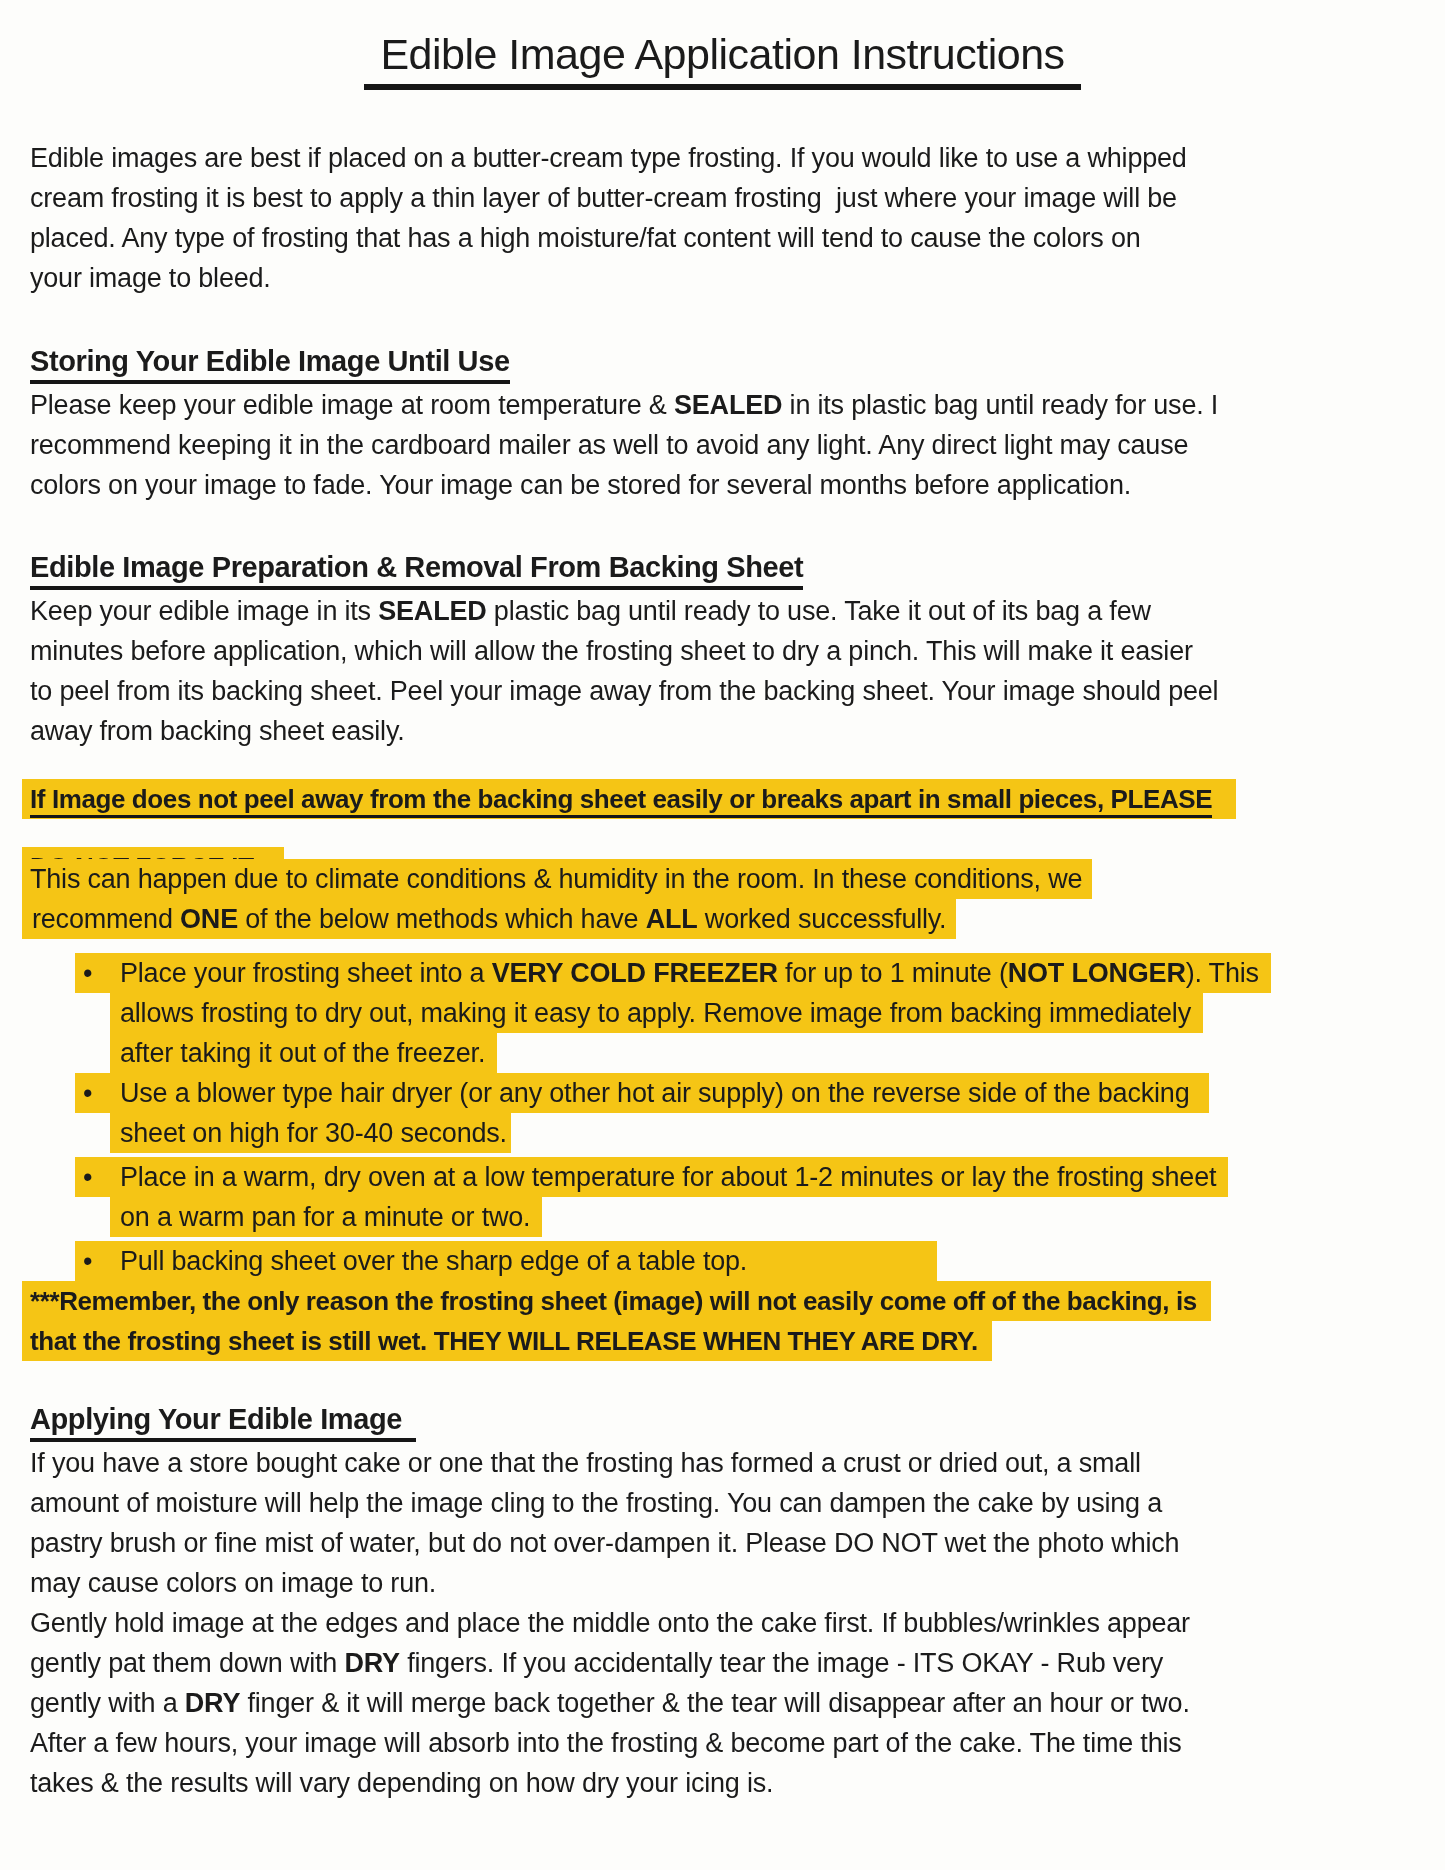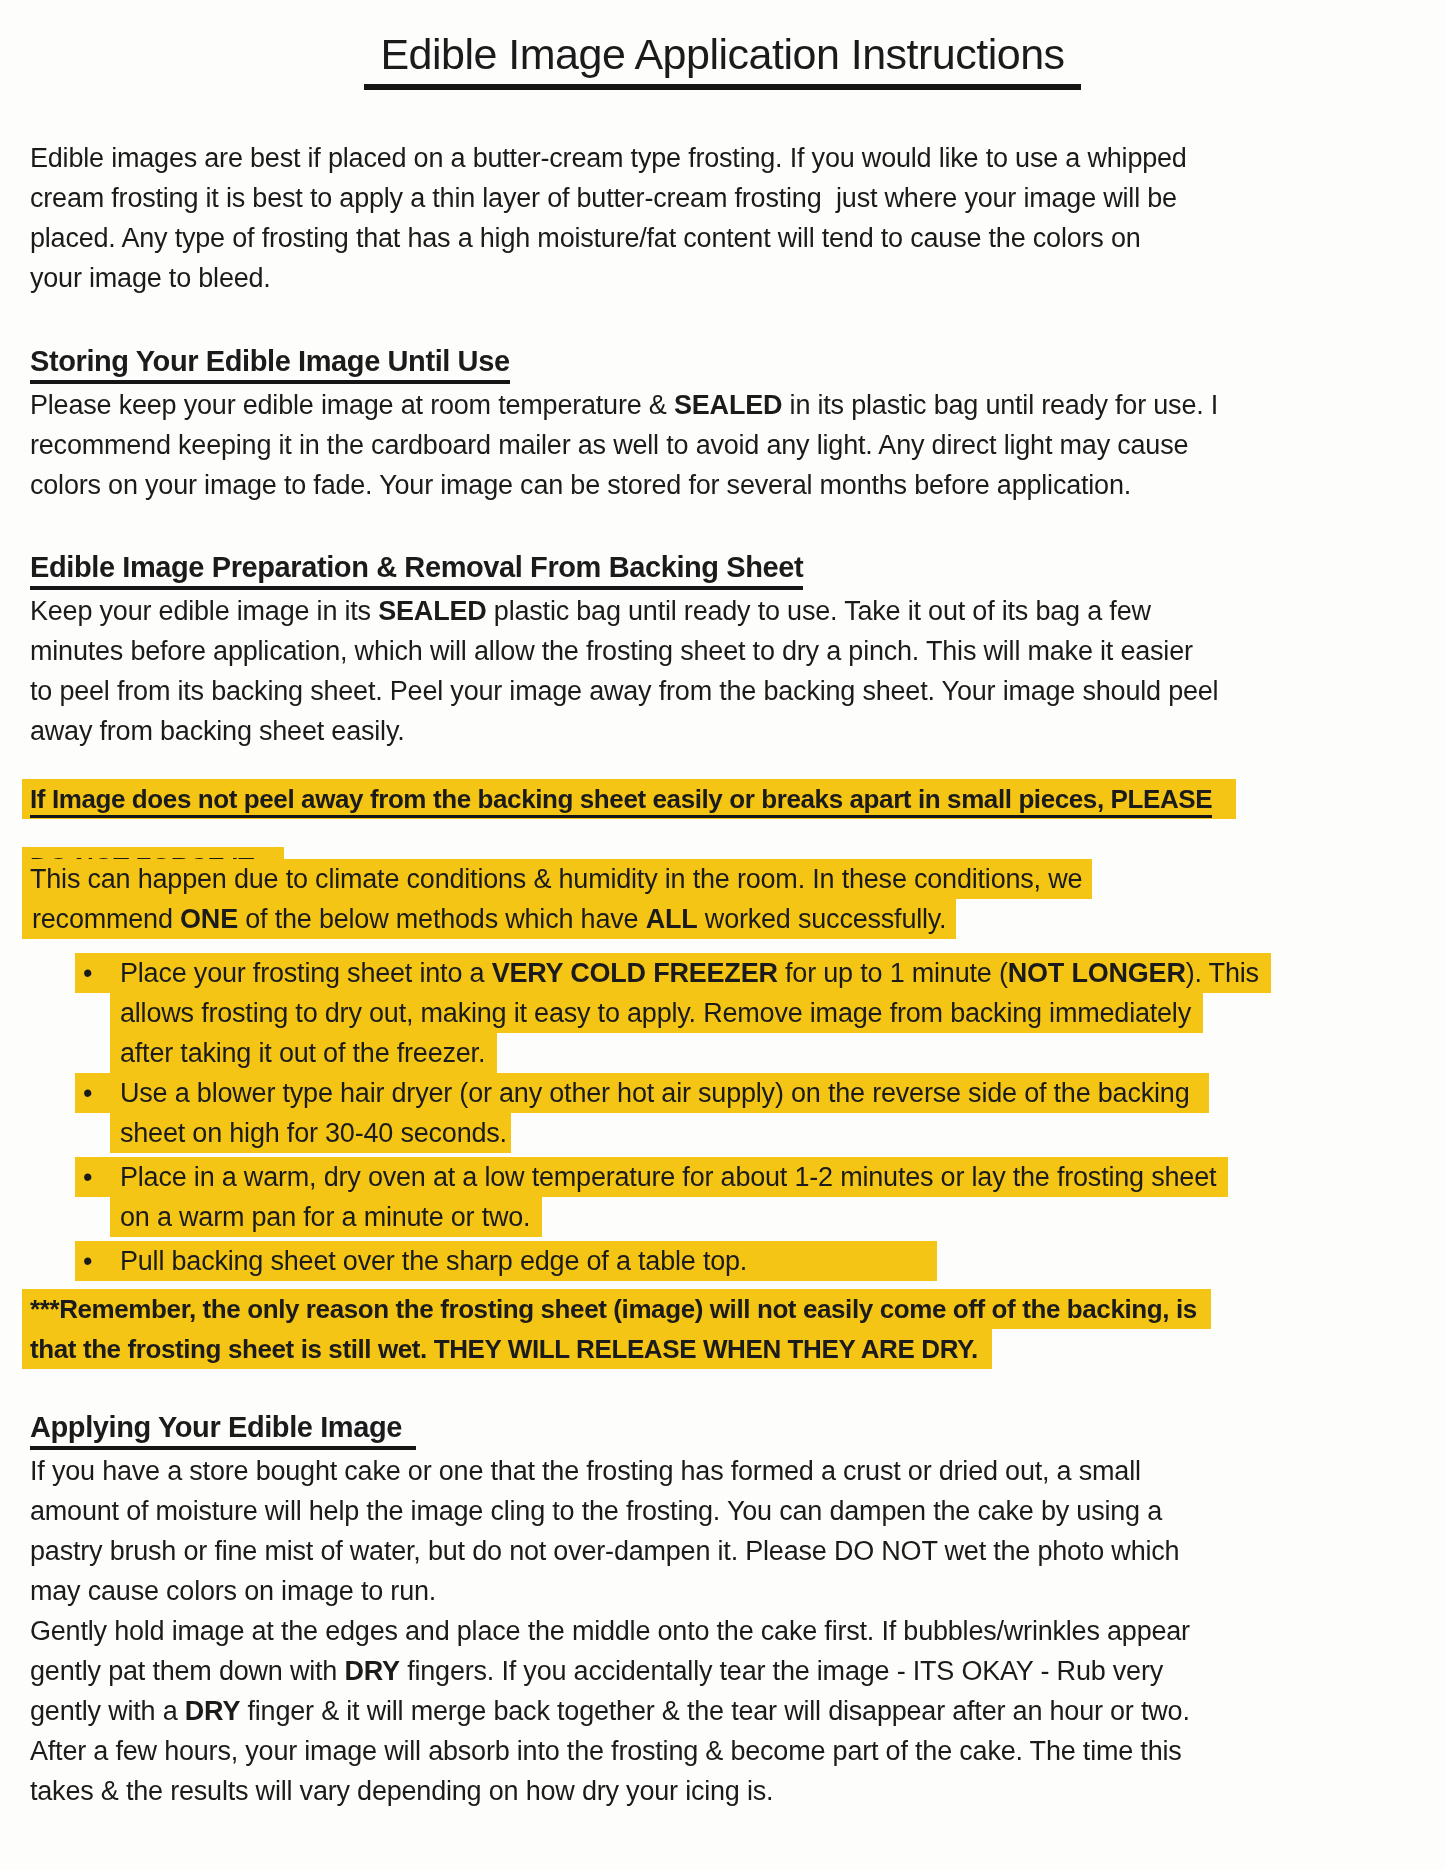--- a/index.html
+++ b/index.html
@@ -77,21 +77,21 @@
       <div class="text-line ind-bullet"><span class="hl-span" style="padding-right: 20px;"><span class="bullet">•</span><span class="run">Use a blower type hair dryer (or any other hot air supply) on the reverse side of the backing</span></span></div>
       <div class="text-line ind-hang"><span class="hl-span" style="padding-right: 4px;"><span class="run">sheet on high for 30-40 seconds.</span></span></div>
     </div>
     <div class="para-block" style="margin-top: 4px;">
       <div class="text-line ind-bullet"><span class="hl-span" style="padding-right: 12px;"><span class="bullet">•</span><span class="run">Place in a warm, dry oven at a low temperature for about 1-2 minutes or lay the frosting sheet</span></span></div>
       <div class="text-line ind-hang"><span class="hl-span" style="padding-right: 12px;"><span class="run">on a warm pan for a minute or two.</span></span></div>
     </div>
     <div class="para-block" style="margin-top: 4px;">
       <div class="text-line ind-bullet"><span class="hl-span" style="padding-right: 190px;"><span class="bullet">•</span><span class="run">Pull backing sheet over the sharp edge of a table top.</span></span></div>
     </div>
-    <div class="para-block" style="margin-top: 8px;">
+    <div class="para-block" style="">
       <div class="text-line bold-line"><span class="hl-span" style="padding-right: 14px;"><span class="run">***Remember, the only reason the frosting sheet (image) will not easily come off of the backing, is</span></span></div>
       <div class="text-line bold-line"><span class="hl-span" style="padding-right: 14px;"><span class="run">that the frosting sheet is still wet. THEY WILL RELEASE WHEN THEY ARE DRY.</span></span></div>
     </div>
     <div class="heading-block" style="margin-top: 40px;"><span class="heading-inner" style="padding-right: 14px;">Applying Your Edible Image</span></div>
     <div class="para-block">
       <div class="text-line"><span class="plain-span"><span class="run">If you have a store bought cake or one that the frosting has formed a crust or dried out, a small</span></span></div>
       <div class="text-line"><span class="plain-span"><span class="run">amount of moisture will help the image cling to the frosting. You can dampen the cake by using a</span></span></div>
       <div class="text-line"><span class="plain-span"><span class="run">pastry brush or fine mist of water, but do not over-dampen it. Please DO NOT wet the photo which</span></span></div>
       <div class="text-line"><span class="plain-span"><span class="run">may cause colors on image to run.</span></span></div>
       <div class="text-line"><span class="plain-span"><span class="run">Gently hold image at the edges and place the middle onto the cake first. If bubbles/wrinkles appear</span></span></div>

